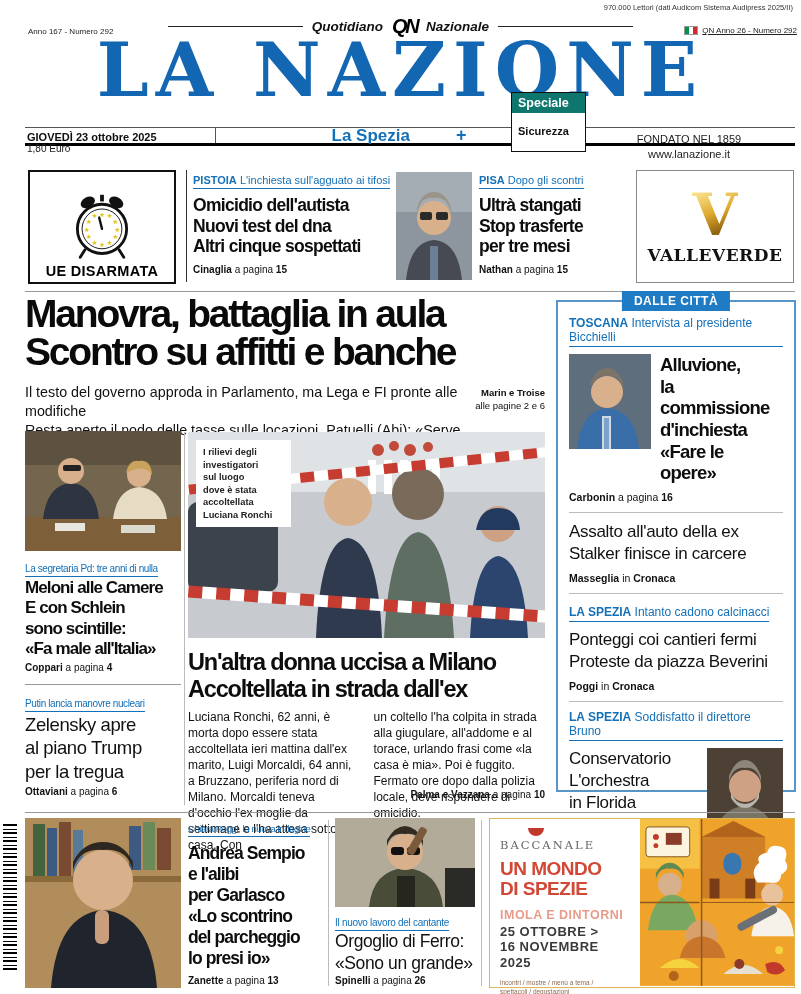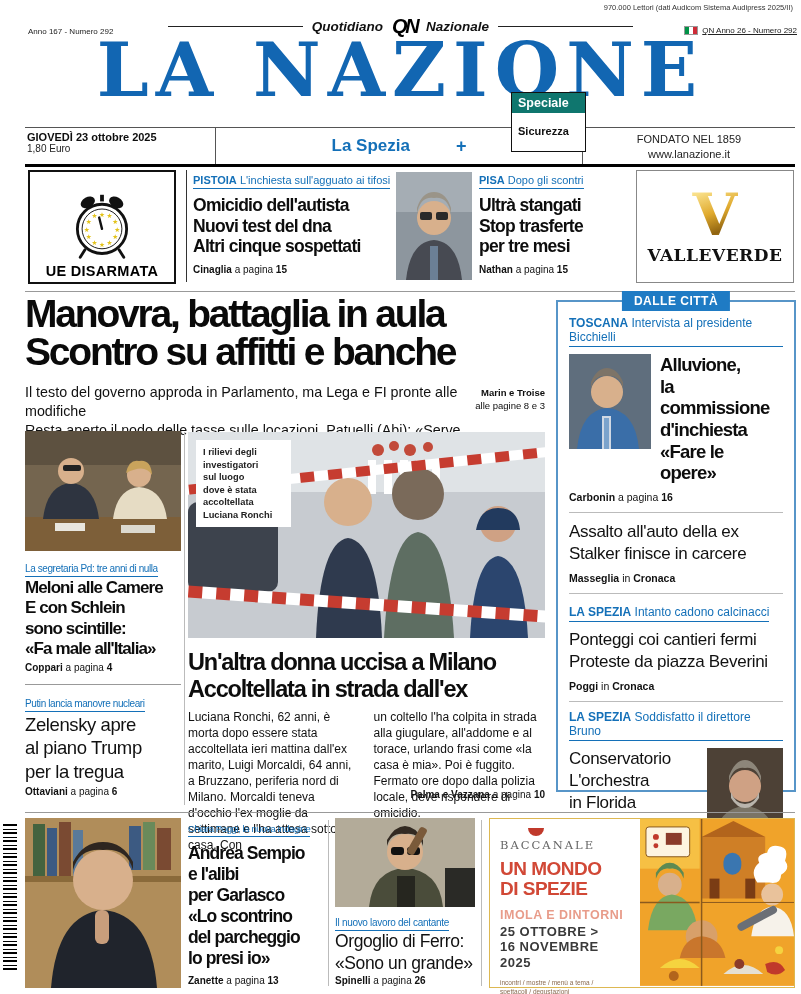--- a/index.html
+++ b/index.html
@@ -25,21 +25,21 @@
   .anno-right{top:26px;right:4px;display:flex;align-items:center;gap:4px;font-size:8px;color:#222;text-decoration:underline;}
   .flag{display:inline-flex;width:14px;height:9px;border:0.5px solid #999;}
   .flag i{flex:1;}
   .flag .g{background:#009246}.flag .w{background:#fff}.flag .r{background:#ce2b37}
 
   
   .masthead{top:33px;left:0;right:0;text-align:center;font-family:"DejaVu Serif","Liberation Serif",serif;
     font-weight:800;font-size:74px;line-height:1;letter-spacing:7px;color:#1266b2;}
 
   
-  .datebar{top:127px;left:25px;width:770px;height:40px;border-top:1px solid #555;border-bottom:3px solid #000;display:flex;align-items:stretch;}
+  .datebar{top:127px;left:25px;width:770px;height:19px;border-top:1px solid #555;border-bottom:3px solid #000;display:flex;align-items:stretch;}
   .datebar .c1{width:190px;padding:3px 2px;}
   .datebar .date{font-size:11px;font-weight:800;}
   .datebar .price{font-size:10px;color:#222;}
   .vsep{width:1px;background:#555;}
   .datebar .c2{flex:1;display:flex;align-items:center;justify-content:center;gap:46px;}
   .edition{font-size:17px;font-weight:800;color:var(--blue);}
   .edition-plus{font-size:18px;font-weight:800;color:var(--blue);}
   .datebar .c3{width:212px;text-align:center;font-size:11px;line-height:1.35;padding:4px 2px;color:#222;}
 
   
@@ -253,21 +253,21 @@
   </div>
 
   <div class="abs hr hr1"></div>
 
   <div class="abs lead-hl ml">Manovra, battaglia in aula
 Scontro su affitti e banche</div>
   <div class="abs lead-sf ml">Il testo del governo approda in Parlamento, ma Lega e FI pronte alle modifiche
 Resta aperto il nodo delle tasse sulle locazioni. Patuelli (Abi): «Serve rispetto»</div>
   <div class="abs lead-by">
     <div class="by-b">Marin e Troise</div>
-    <div>alle pagine 8 e 3</div>
+    <div>alle pagine 2 e 6</div>
   </div>
 
   <div class="abs photo photo-parl">
     <svg viewBox="0 0 156 120" preserveAspectRatio="none">
       <rect width="156" height="120" fill="#74654f"></rect>
       <rect width="156" height="34" fill="#5d5140"></rect>
       <rect y="86" width="156" height="34" fill="#7d5f39"></rect>
       <path d="M18 88 Q22 54 46 52 Q70 54 74 88 Z" fill="#2e3440"></path>
       <circle cx="46" cy="40" r="13" fill="#d8b08c"></circle>
       <rect x="38" y="34" width="18" height="6" rx="2" fill="#222"></rect>

